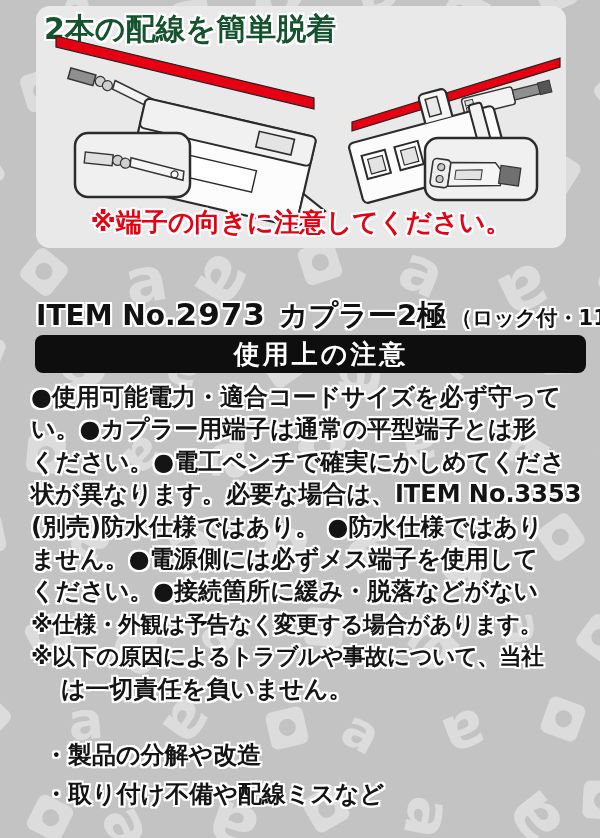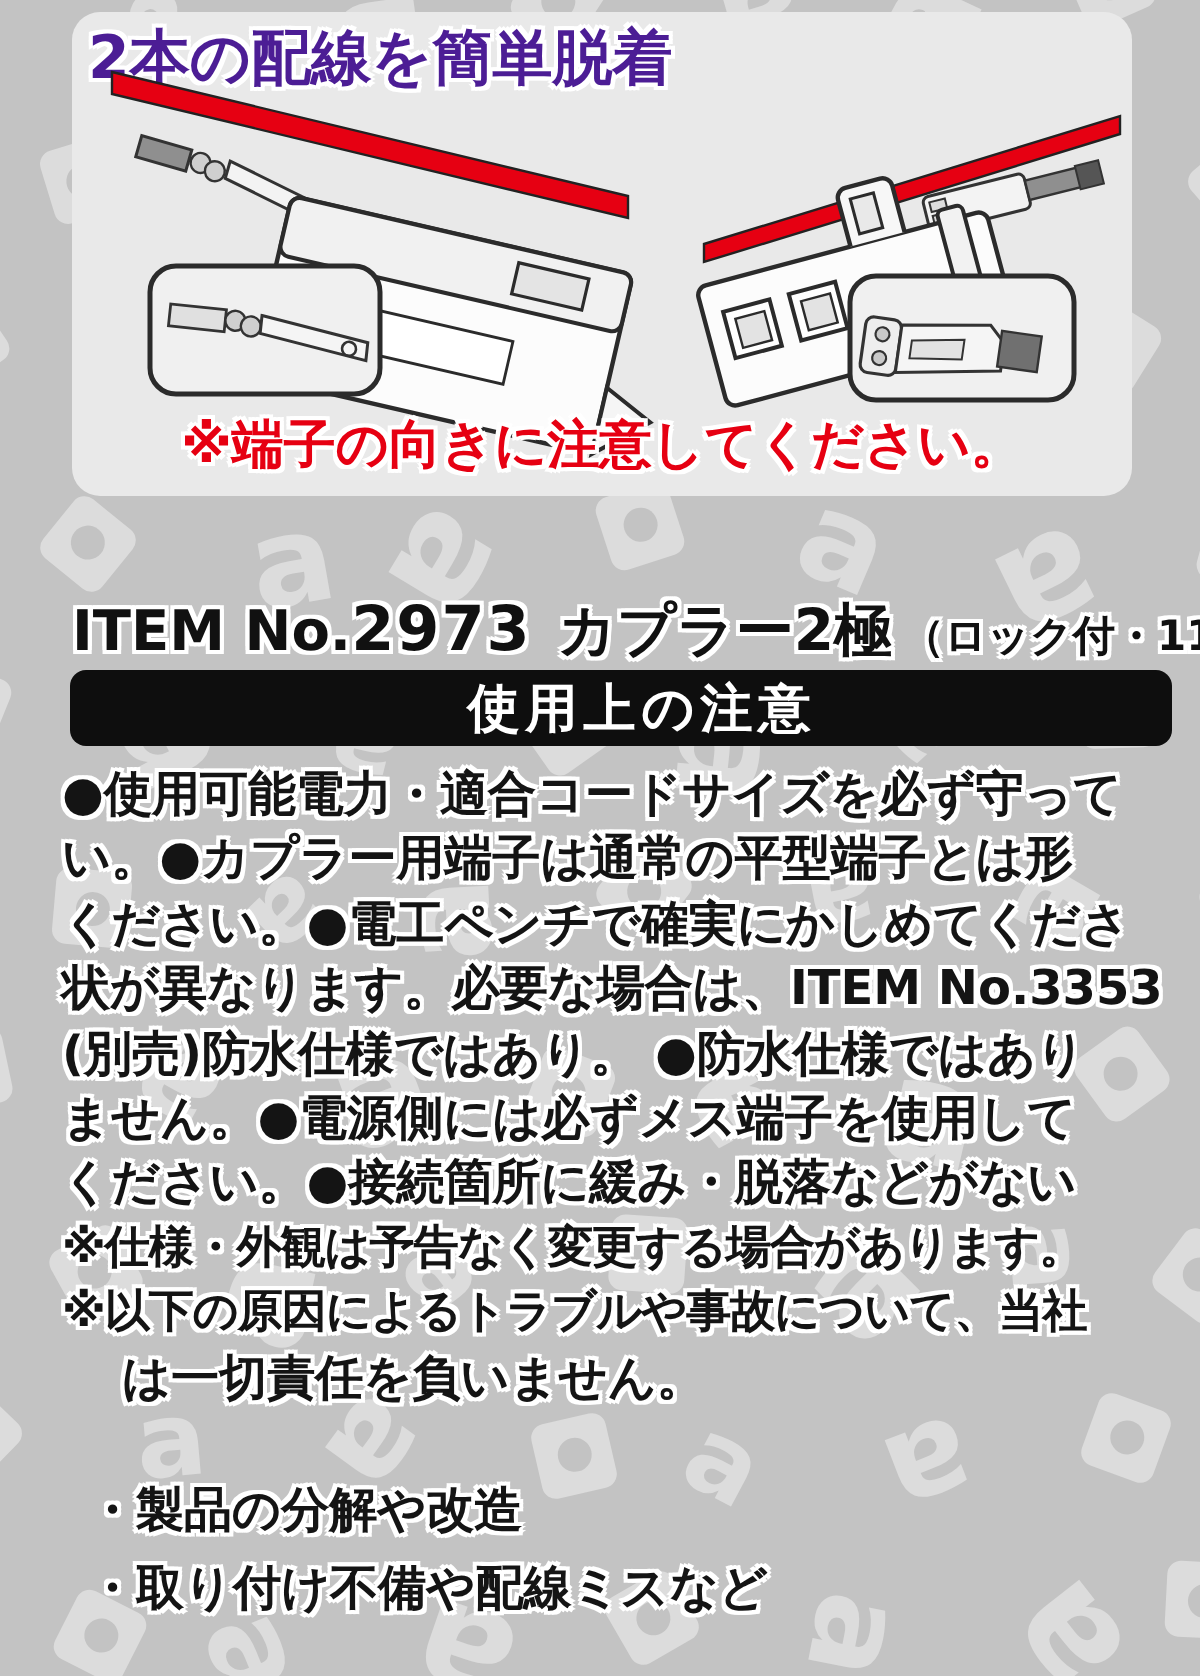--- a/index.html
+++ b/index.html
@@ -14,21 +14,21 @@
   .p-hole{width:17px;height:17px;border-radius:50%;background:#c3c3c3;}
 
   .layer{position:absolute;z-index:1;}
 
   
   .panel{left:36px;top:6px;width:530px;height:242px;background:#e9e9e9;border-radius:14px;}
 
   .halo{text-shadow:-2px -2px 0 #fff,2px -2px 0 #fff,-2px 2px 0 #fff,2px 2px 0 #fff,
         -2px 0 0 #fff,2px 0 0 #fff,0 -2px 0 #fff,0 2px 0 #fff;}
 
-  .title{left:44px;top:9px;font-size:30px;font-weight:700;color:#4c1d95;white-space:nowrap;}
+  .title{left:44px;top:9px;font-size:30px;font-weight:700;color:#14532d;white-space:nowrap;}
 
   .figure-svg{left:36px;top:6px;width:530px;height:242px;}
 
   .caption{left:36px;top:205px;width:530px;text-align:center;font-size:26px;font-weight:700;
            color:#e60012;white-space:nowrap;}
 
   .itemline{left:36px;top:296px;width:540px;display:flex;align-items:baseline;color:#111;
             white-space:nowrap;}
   .item-label{font-size:28px;font-weight:700;}
   .item-number{font-size:31px;font-weight:700;letter-spacing:1px;}

